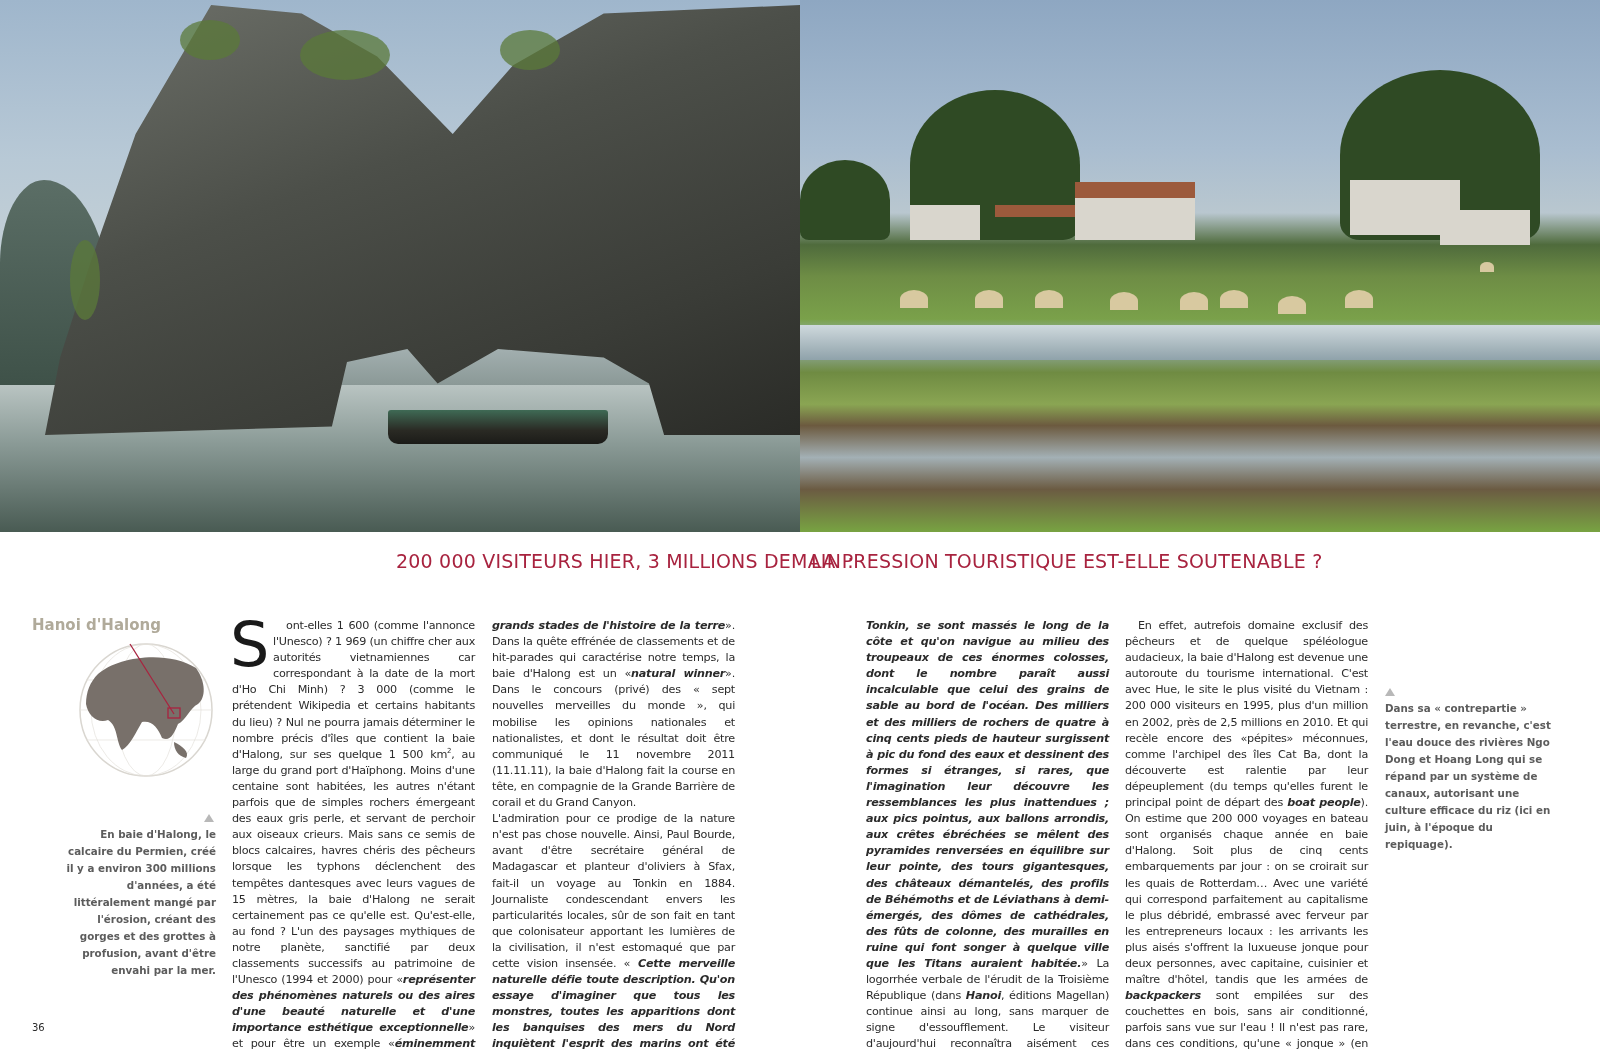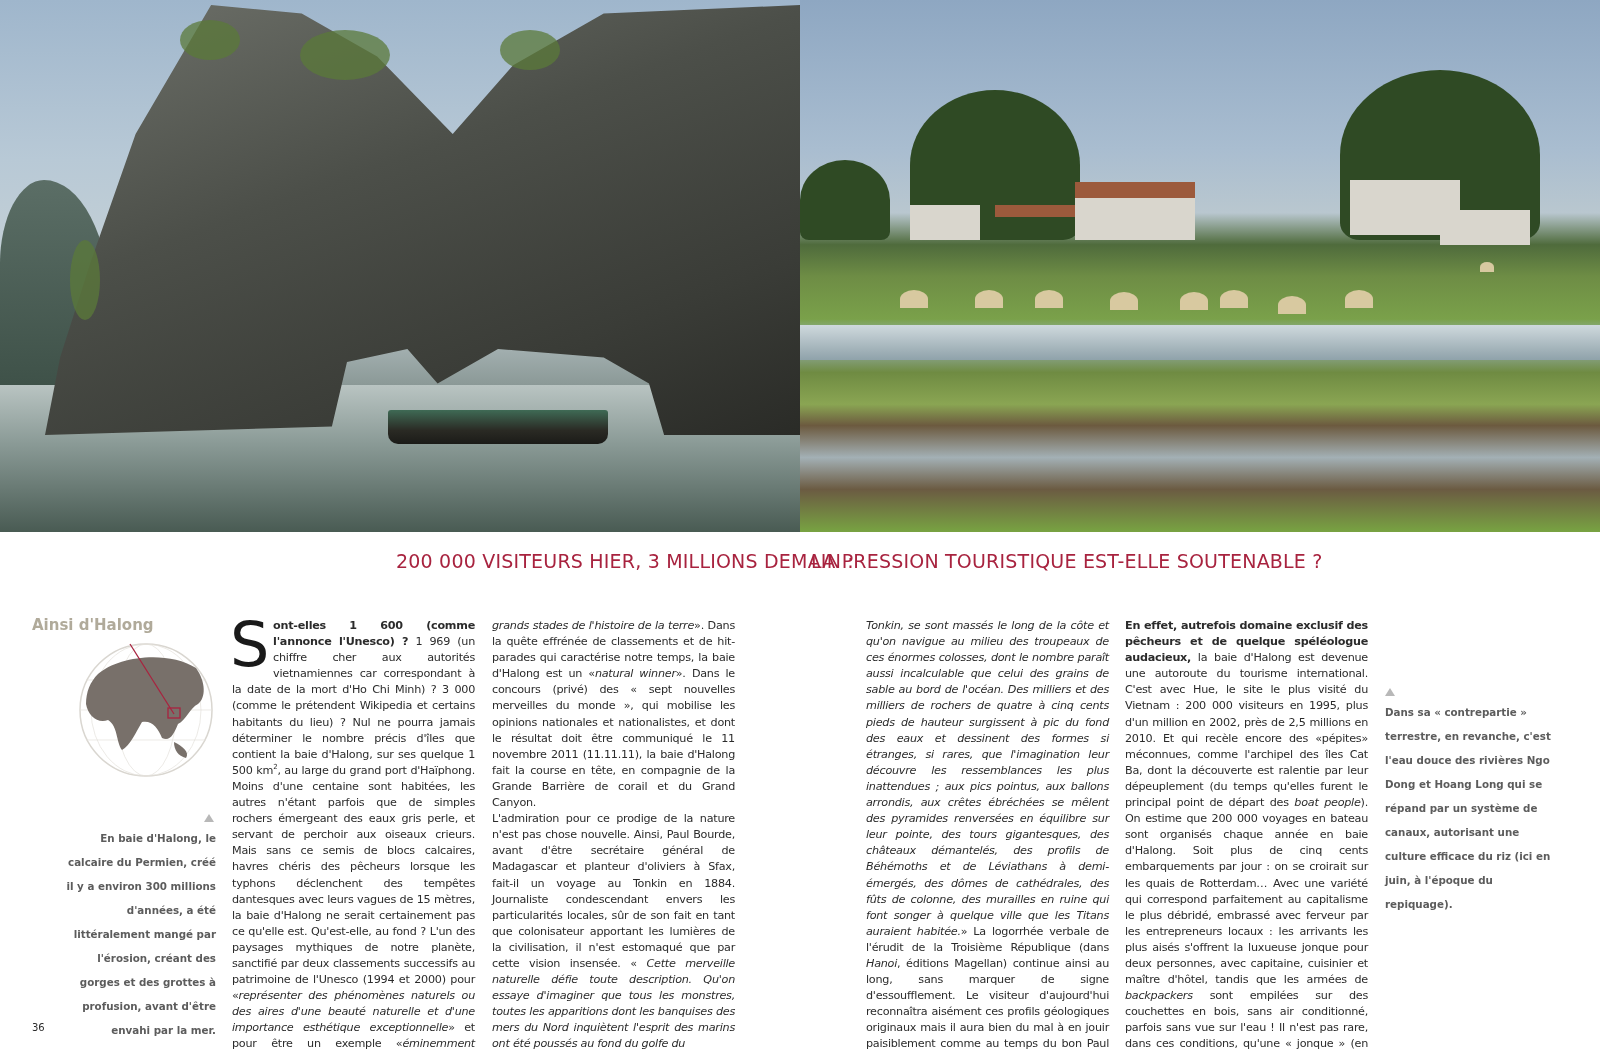--- a/index.html
+++ b/index.html
@@ -36,38 +36,38 @@
   
   .headline { position: absolute; top: 550px; font-size: 19px; letter-spacing: 0.2px;
     color: #a8233f; font-family: "DejaVu Sans", sans-serif; font-weight: normal; white-space: nowrap; }
   .headline-left { left: 364px; margin-left: 32px; }
   .headline-right { left: 811px; }
 
   
   .place-label { position: absolute; left: 32px; top: 616px; font-size: 15px; font-weight: bold;
     color: #b0aa9a; font-family: "DejaVu Sans", sans-serif; }
   .globe { position: absolute; left: 78px; top: 642px; width: 136px; height: 136px; }
-  .caption { position: absolute; font-size: 10.3px; line-height: 24px; font-weight: bold;
+  .caption { position: absolute; font-size: 10.3px; line-height: 17px; font-weight: bold;
     color: #5c5c5c; font-family: "DejaVu Sans", sans-serif; }
   .caption-left { left: 60px; top: 826px; width: 156px; text-align: right; }
   .caption-right { left: 1385px; top: 700px; width: 175px; text-align: left; }
   .tri { position: absolute; width: 0; height: 0; border-left: 5px solid transparent; border-right: 5px solid transparent; border-bottom: 8px solid #b8b8b8; }
   .tri-left { left: 204px; top: 814px; }
   .tri-right { left: 1385px; top: 688px; }
 
   
   .col { position: absolute; top: 618px; width: 243px; font-size: 11.2px; line-height: 16.1px;
     text-align: justify; color: #2b2b2b; font-family: "DejaVu Sans", sans-serif; letter-spacing: -0.25px; }
   .col-1 { left: 232px; }
   .col-2 { left: 492px; }
   .col-3 { left: 866px; }
   .col-4 { left: 1125px; }
   .col p { margin: 0; }
-  .it { font-style: italic; }
-  .b { font-weight: bold; }
+  .it { font-style: italic; font-weight: bold; }
+  .b { font-weight: normal; margin-left: 13px; }
   .dropcap { float: left; font-size: 62px; line-height: 50px; margin: 2px 4px 0 -2px;
     font-family: "DejaVu Sans", sans-serif; color: #1a1a1a; }
   sup { font-size: 7px; vertical-align: super; line-height: 0; }
 
   
   .folio { position: absolute; top: 1022px; font-size: 10px; font-weight: normal; color: #2b2b2b;
     font-family: "DejaVu Sans", sans-serif; }
   .folio-left { left: 32px; }
   .folio-right { left: 1620px; }
 </style>
@@ -103,21 +103,21 @@
   <div class="worker" style="left:380px;top:292px;"></div>
   <div class="worker" style="left:420px;top:290px;"></div>
   <div class="worker" style="left:478px;top:296px;"></div>
   <div class="worker" style="left:545px;top:290px;"></div>
   <div class="worker" style="left:680px;top:262px;width:14px;height:10px;"></div>
 </div>
 
 <h1 class="headline headline-left">200 000 VISITEURS HIER, 3 MILLIONS DEMAIN :</h1>
 <h1 class="headline headline-right">LA PRESSION TOURISTIQUE EST-ELLE SOUTENABLE ?</h1>
 
-<div class="place-label">Ainsi d'Halong</div>
+<div class="place-label">Hanoi d'Halong</div>
 <svg class="globe" viewBox="0 0 136 136">
   <circle cx="68" cy="68" r="66" fill="#ffffff" stroke="#d9d6d0" stroke-width="1.5"></circle>
   <g stroke="#e4e1db" stroke-width="0.7" fill="none">
     <ellipse cx="68" cy="68" rx="30" ry="66"></ellipse>
     <ellipse cx="68" cy="68" rx="55" ry="66"></ellipse>
     <line x1="2" y1="68" x2="134" y2="68"></line>
     <line x1="8" y1="38" x2="128" y2="38"></line>
     <line x1="8" y1="98" x2="128" y2="98"></line>
   </g>
   <path d="M20 32 C40 14 90 8 118 26 C128 40 128 56 120 62 C112 66 108 78 100 82 C96 92 92 100 84 96 C80 86 74 78 64 80 C58 90 52 104 44 108 C38 100 40 84 30 78 C20 82 10 74 8 62 C8 50 12 40 20 32 Z" fill="#78706a"></path>

